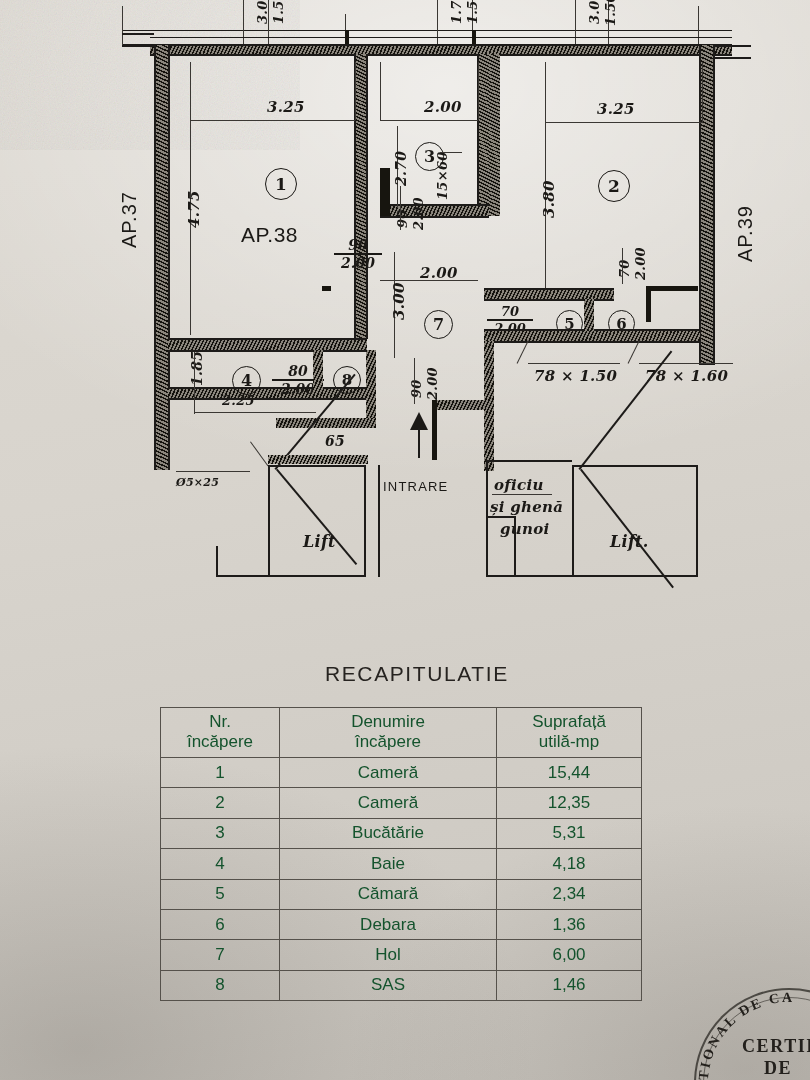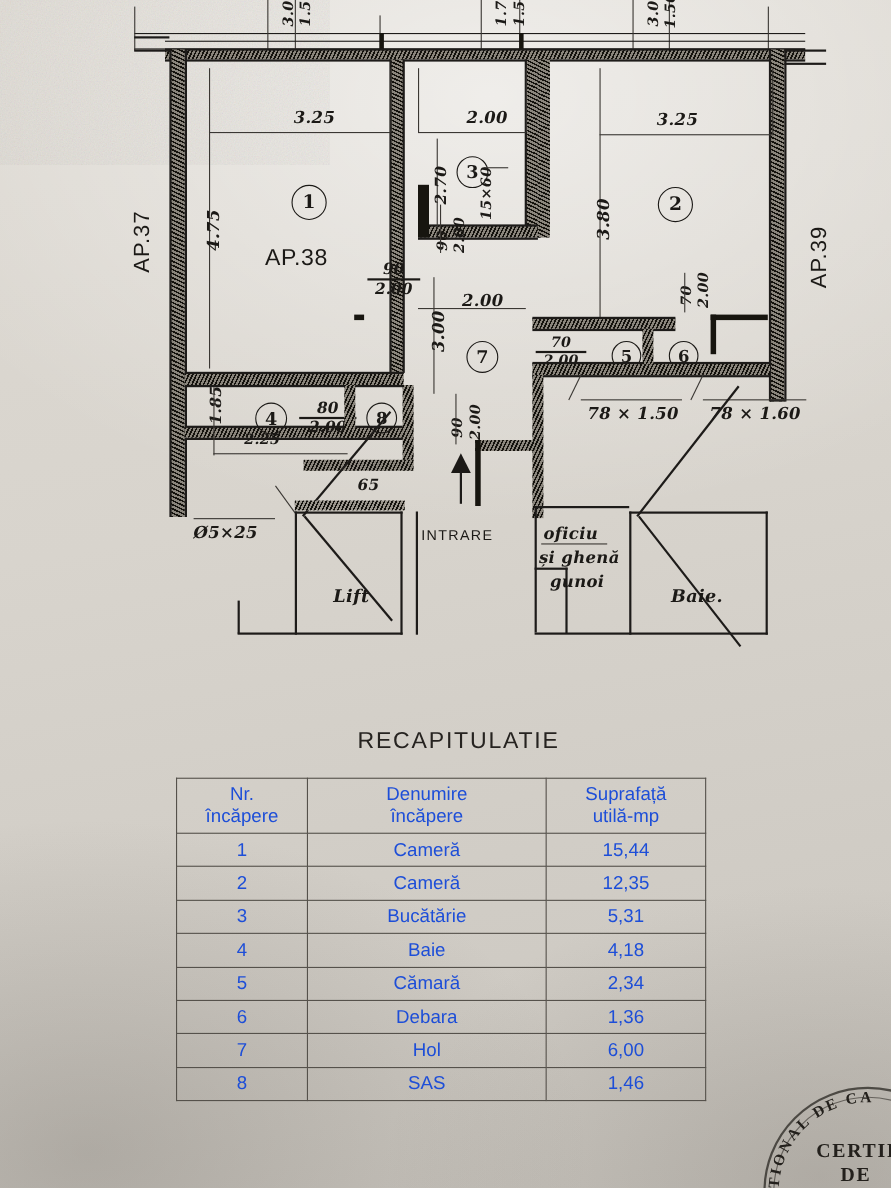--- a/index.html
+++ b/index.html
@@ -36,21 +36,21 @@
     display:flex;align-items:center;justify-content:center;
     font-family:"DejaVu Serif",serif;font-weight:700;color:#1b1916;
   }
   .frac{position:absolute;text-align:center;color:#1b1916;font-family:"DejaVu Serif",serif;font-style:italic;font-weight:700;line-height:1.02;}
   .frac .num{display:block;}
   .frac .bar{display:block;height:1.5px;background:#1b1916;margin:1px 0;}
   .frac .den{display:block;}
   
   #tbl{position:absolute;left:160px;top:707px;width:482px;height:294px;}
   #tbl table{border-collapse:collapse;width:100%;height:100%;
-    font-family:"Liberation Sans",sans-serif;color:#1d4ed8;}
+    font-family:"Liberation Sans",sans-serif;color:#14532d;}
   #tbl td,#tbl th{border:1px solid #55514b;font-weight:400;padding:0;}
   #tbl .c-nr{width:118px;text-align:center;font-size:17px;}
   #tbl .c-den{width:216px;text-align:center;font-size:17px;}
   #tbl .c-sup{text-align:center;font-size:17px;}
   #tbl thead td{font-size:16.5px;text-align:center;line-height:1.18;padding:4px 0 5px;}
   #tbl tbody td{height:24.4px;}
   #tbl .totlabel{text-align:center;font-size:16px;}
   #tbl .totval{font-weight:700;font-size:17px;}
   #recap{position:absolute;left:325px;top:662px;font-size:21px;letter-spacing:1.6px;color:#262320;}
   
@@ -219,21 +219,21 @@
     <span class="num">80</span>
     <span class="bar"></span>
     <span class="den">2.00</span>
   </div>
   <div class="txt hand" style="left:325px;top:390px;font-size:14px;margin-top:44px;">65</div>
 
   <div class="hatch" style="left:313px;top:350px;width:10px;height:48px;"></div>
   <div class="hatch" style="left:366px;top:350px;width:10px;height:70px;"></div>
   <div class="hatch" style="left:276px;top:418px;width:100px;height:10px;"></div>
 
-  <div class="txt hand" style="left:176px;top:477px;font-size:15px;">Ø5×25</div>
+  <div class="txt hand" style="left:176px;top:477px;font-size:11px;">Ø5×25</div>
   <div class="thin" style="left:176px;top:471px;width:74px;height:1.3px;"></div>
   <div class="thin" style="left:250px;top:442px;width:1.3px;height:30px;transform-origin:0 0;transform:rotate(-36deg);"></div>
 
   <div class="circ" style="left:556px;top:310px;width:25px;height:25px;font-size:15px;">5</div>
   <div class="circ" style="left:608px;top:310px;width:25px;height:25px;font-size:15px;">6</div>
 
   <div class="frac" style="left:487px;top:305px;width:46px;font-size:13px;">
     <span class="num">70</span>
     <span class="bar"></span>
     <span class="den">2.00</span>
@@ -265,21 +265,21 @@
   <div class="ln" style="left:276px;top:470px;width:1.6px;height:124px;transform-origin:0 0;transform:rotate(-40deg);"></div>
   <div class="ln" style="left:276px;top:470px;width:1.6px;height:124px;transform-origin:0 0;transform:rotate(-140deg);"></div>
   <div class="txt hand" style="left:303px;top:534px;font-size:16px;text-align:center;">Lift</div>
 
   <div class="ln" style="left:572px;top:465px;width:126px;height:2px;"></div>
   <div class="ln" style="left:572px;top:465px;width:2px;height:112px;"></div>
   <div class="ln" style="left:696px;top:465px;width:2px;height:112px;"></div>
   <div class="ln" style="left:486px;top:575px;width:212px;height:2px;"></div>
   <div class="ln" style="left:580px;top:470px;width:1.6px;height:150px;transform-origin:0 0;transform:rotate(-38deg);"></div>
   <div class="ln" style="left:580px;top:470px;width:1.6px;height:150px;transform-origin:0 0;transform:rotate(-142deg);"></div>
-  <div class="txt hand" style="left:610px;top:534px;font-size:16px;">Baie.</div>
+  <div class="txt hand" style="left:610px;top:534px;font-size:16px;">Lift.</div>
 
   <div class="ln" style="left:486px;top:460px;width:2px;height:115px;"></div>
   <div class="ln" style="left:486px;top:460px;width:86px;height:2px;"></div>
   <div class="ln" style="left:486px;top:516px;width:30px;height:2px;"></div>
   <div class="ln" style="left:514px;top:516px;width:2px;height:60px;"></div>
   <div class="txt hand" style="left:494px;top:478px;font-size:15px;">oficiu</div>
   <div class="txt hand" style="left:490px;top:500px;font-size:15px;">și ghenă</div>
   <div class="txt hand" style="left:500px;top:522px;font-size:15px;">gunoi</div>
   <div class="thin" style="left:492px;top:494px;width:60px;height:1.2px;"></div>
 

